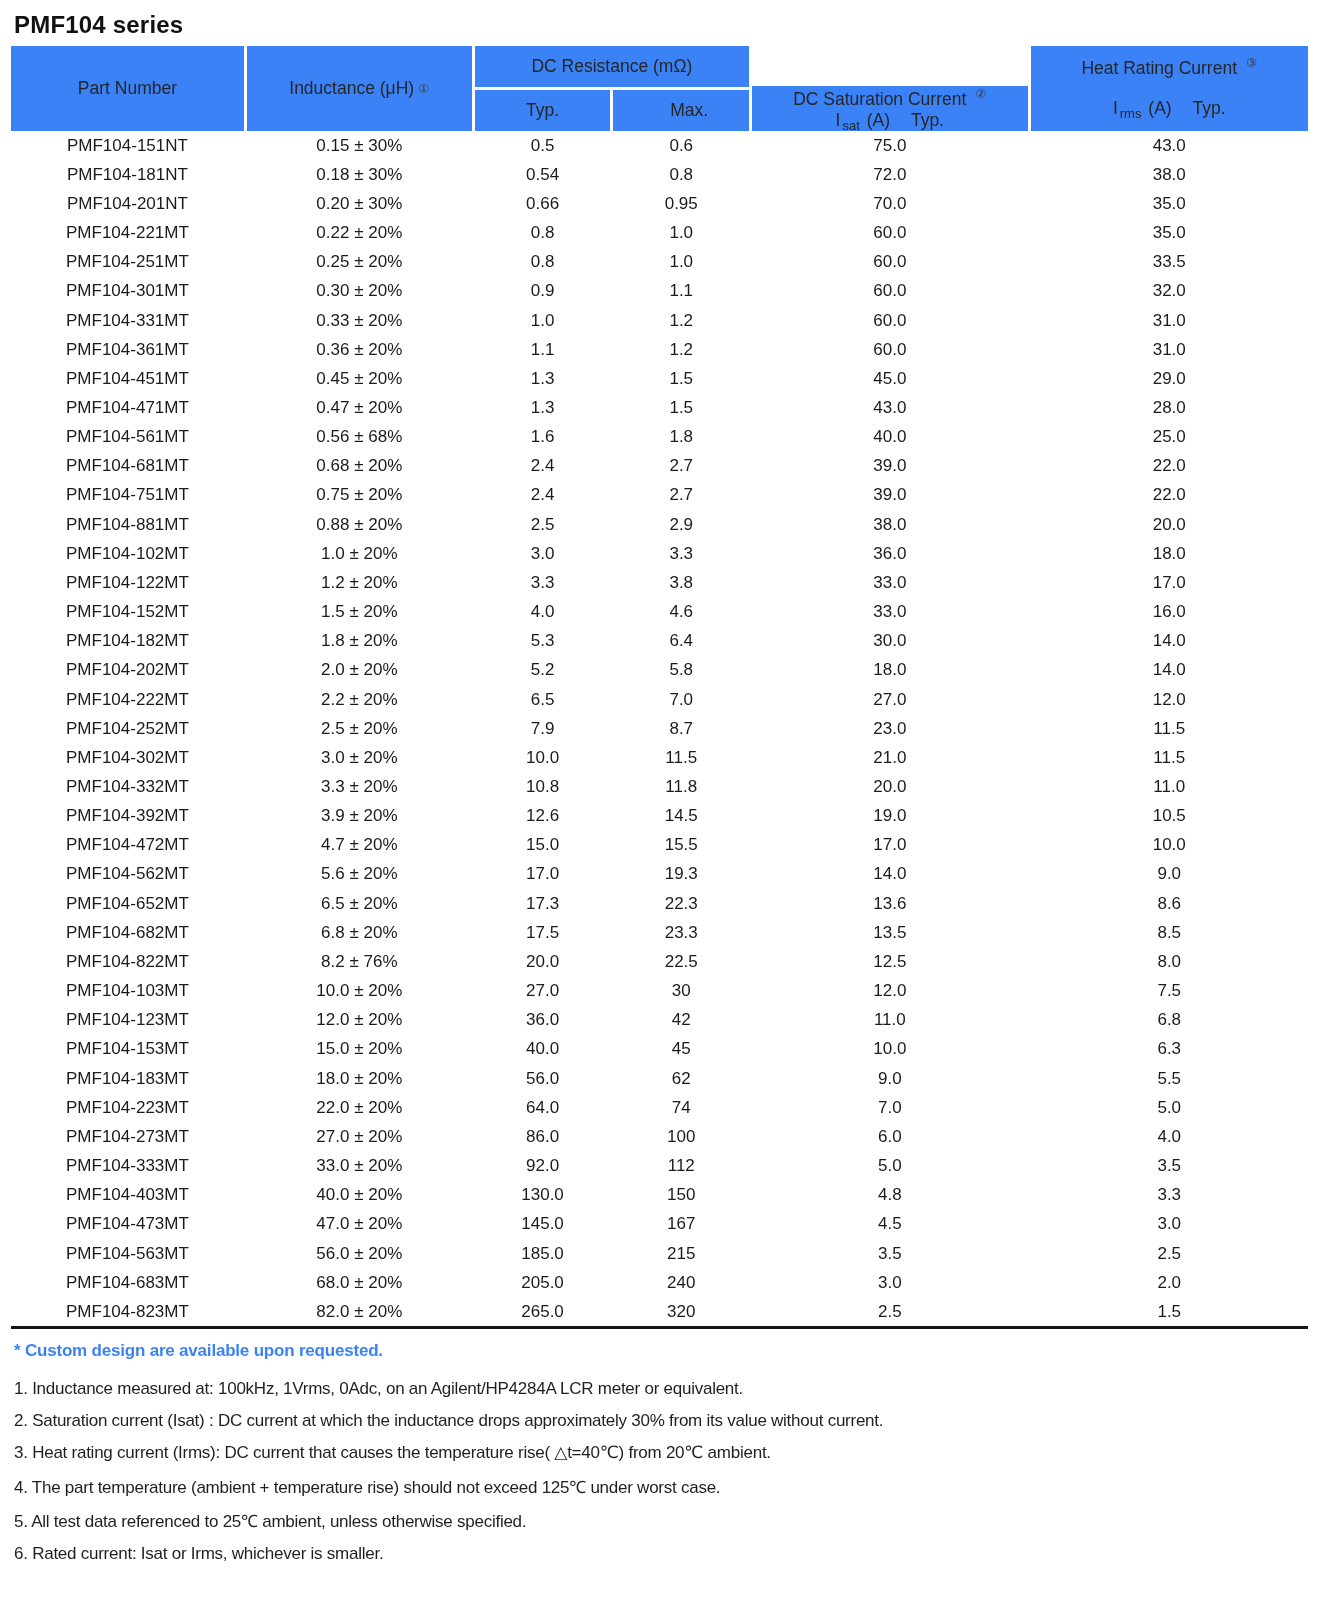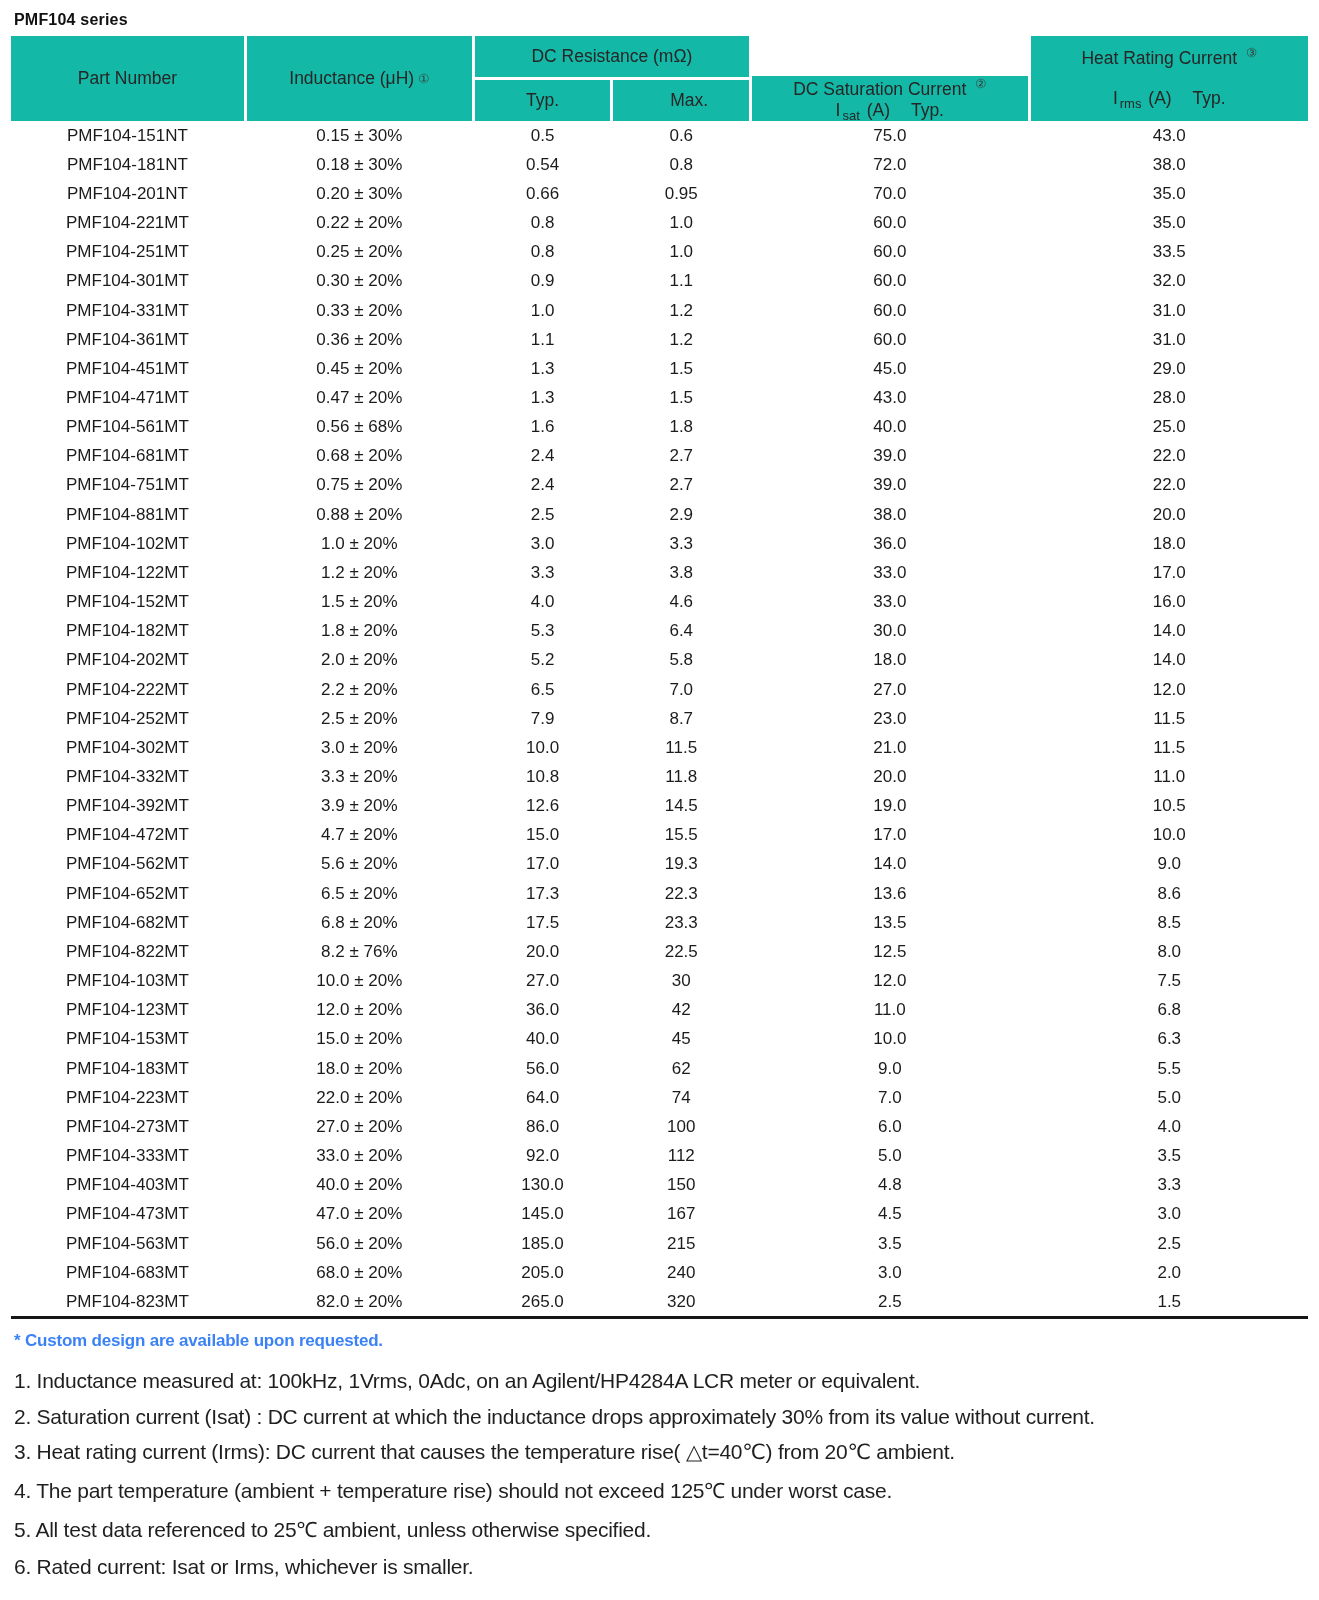--- a/index.html
+++ b/index.html
@@ -7,42 +7,42 @@
   body {
     width: 1319px;
     height: 1600px;
     font-family: "Liberation Sans", sans-serif;
     color: #1b1b1b;
     overflow: hidden;
   }
   .page { width: 1297px; margin: 0 11px; }
 
   .title {
-    font-size: 16px;
+    font-size: 24px;
     font-weight: 700;
     color: #111;
     padding: 11px 0 7px 3px;
     letter-spacing: 0.2px;
   }
 
   
   .spec-table { width: 100%; border-bottom: 3px solid #161616; }
 
   .thead, .trow {
     display: grid;
     grid-template-columns: 230fr 222fr 134fr 134fr 272fr 274fr;
     column-gap: 3px;
   }
   .thead {
     grid-template-rows: 41px 41px;
     row-gap: 3px;
     background: #ffffff;
   }
   .hcell {
-    background: #14b8a6;
+    background: #3b82f6;
     display: flex;
     align-items: center;
     justify-content: center;
     font-size: 17.5px;
     color: #262626;
   }
   .h-part { grid-row: 1 / 3; grid-column: 1; }
   .h-ind  { grid-row: 1 / 3; grid-column: 2; }
   .h-dcr  { grid-row: 1;     grid-column: 3 / 5; }
   .h-typ  { grid-row: 2;     grid-column: 3; }
@@ -83,21 +83,21 @@
   
   .custom-note {
     font-weight: 700;
     font-size: 17px;
     color: #3b82f6;
     margin: 12px 0 18px 3px;
     letter-spacing: -0.2px;
   }
   .notes { margin-left: 3px; }
   .note {
-    font-size: 21px;
+    font-size: 17px;
     color: #1f1f1f;
     margin-bottom: 11.5px;
     letter-spacing: -0.25px;
   }
 </style>
 </head>
 <body>
 
 <div class="page">
 

